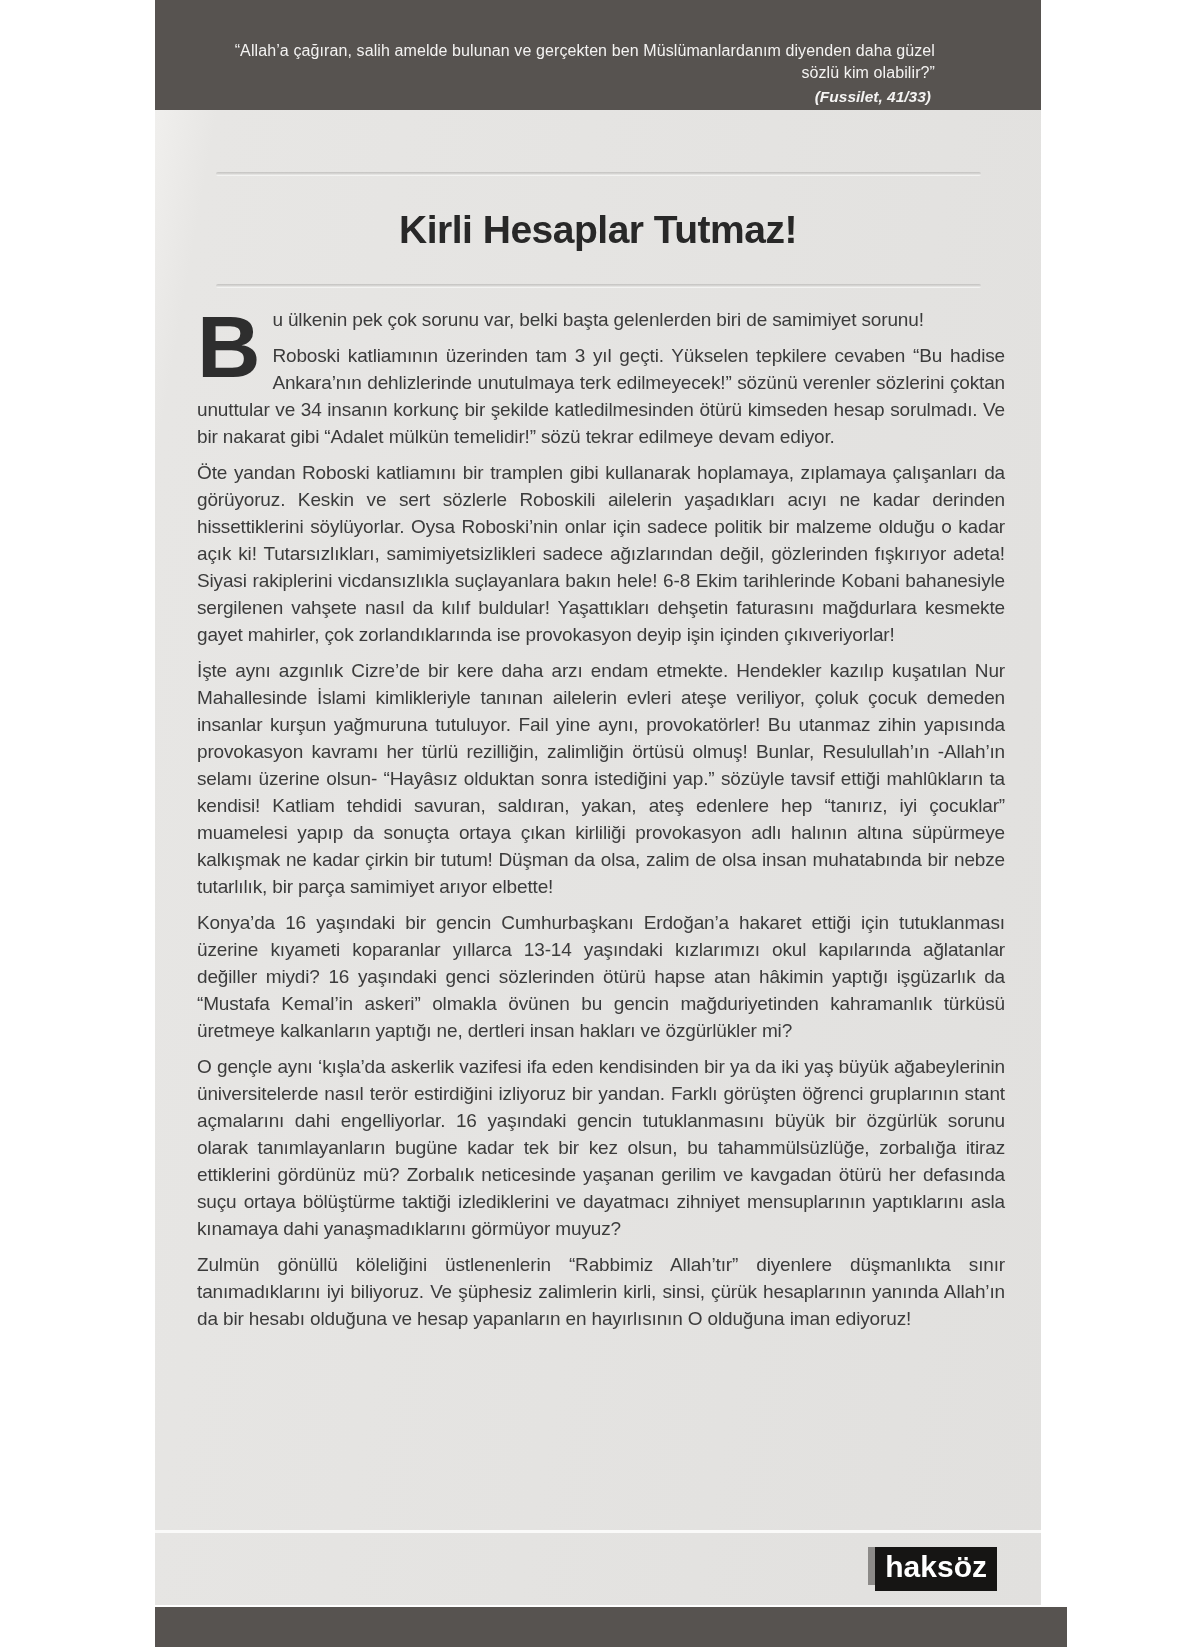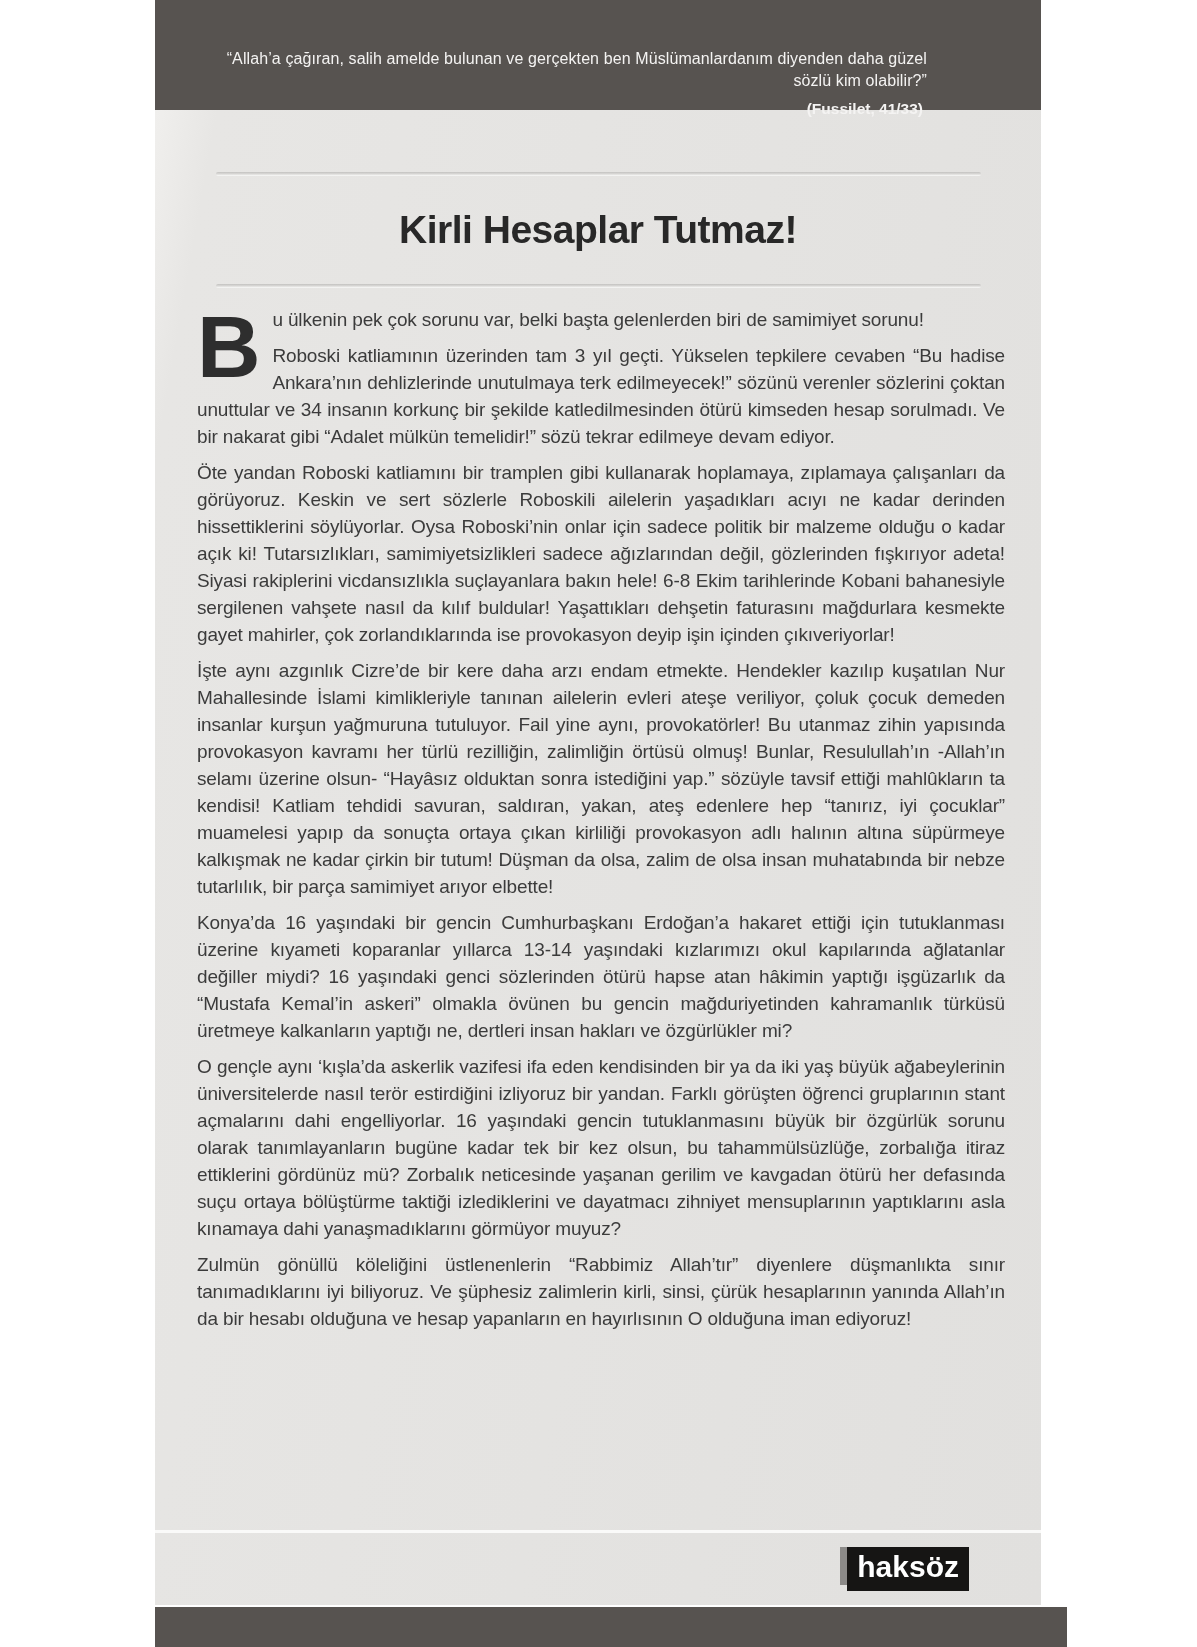--- a/index.html
+++ b/index.html
@@ -21,32 +21,33 @@
   }
   .band-top {
     position: relative;
     width: 100%;
     height: 110px;
     background: #575350;
     box-sizing: border-box;
     padding: 40px 106px 0 60px;
   }
   .band-top .quote {
-    margin: 8px;
+    margin: 0;
     color: #f4f3f2;
     font-size: 16px;
     line-height: 22px;
     text-align: right;
     letter-spacing: 0.1px;
   }
   .band-top .attribution {
-    margin: 4px 12px 0 0;
+    margin: 4px 4px 0 0;
     color: #f4f3f2;
     font-size: 15.5px;
     font-weight: bold;
+    font-style: italic;
     text-align: right;
   }
   .title-block {
     width: 765px;
     margin: 62px auto 0 auto;
   }
   .rule {
     height: 4px;
     border-radius: 2px;
     background: linear-gradient(to bottom, #c3c2c0 0%, #d8d7d5 45%, #fbfbfa 100%);
@@ -82,21 +83,21 @@
     position: absolute;
     left: 0;
     right: 0;
     top: 1530px;
     height: 3px;
     background: #fafaf9;
   }
   .logo-row {
     position: absolute;
     top: 1547px;
-    right: 72px;
+    right: 44px;
     height: 44px;
     display: flex;
     align-items: flex-start;
     padding-left: 7px;
   }
   .logo-shadow {
     width: 7px;
     height: 38px;
     background: #8c8a88;
   }

